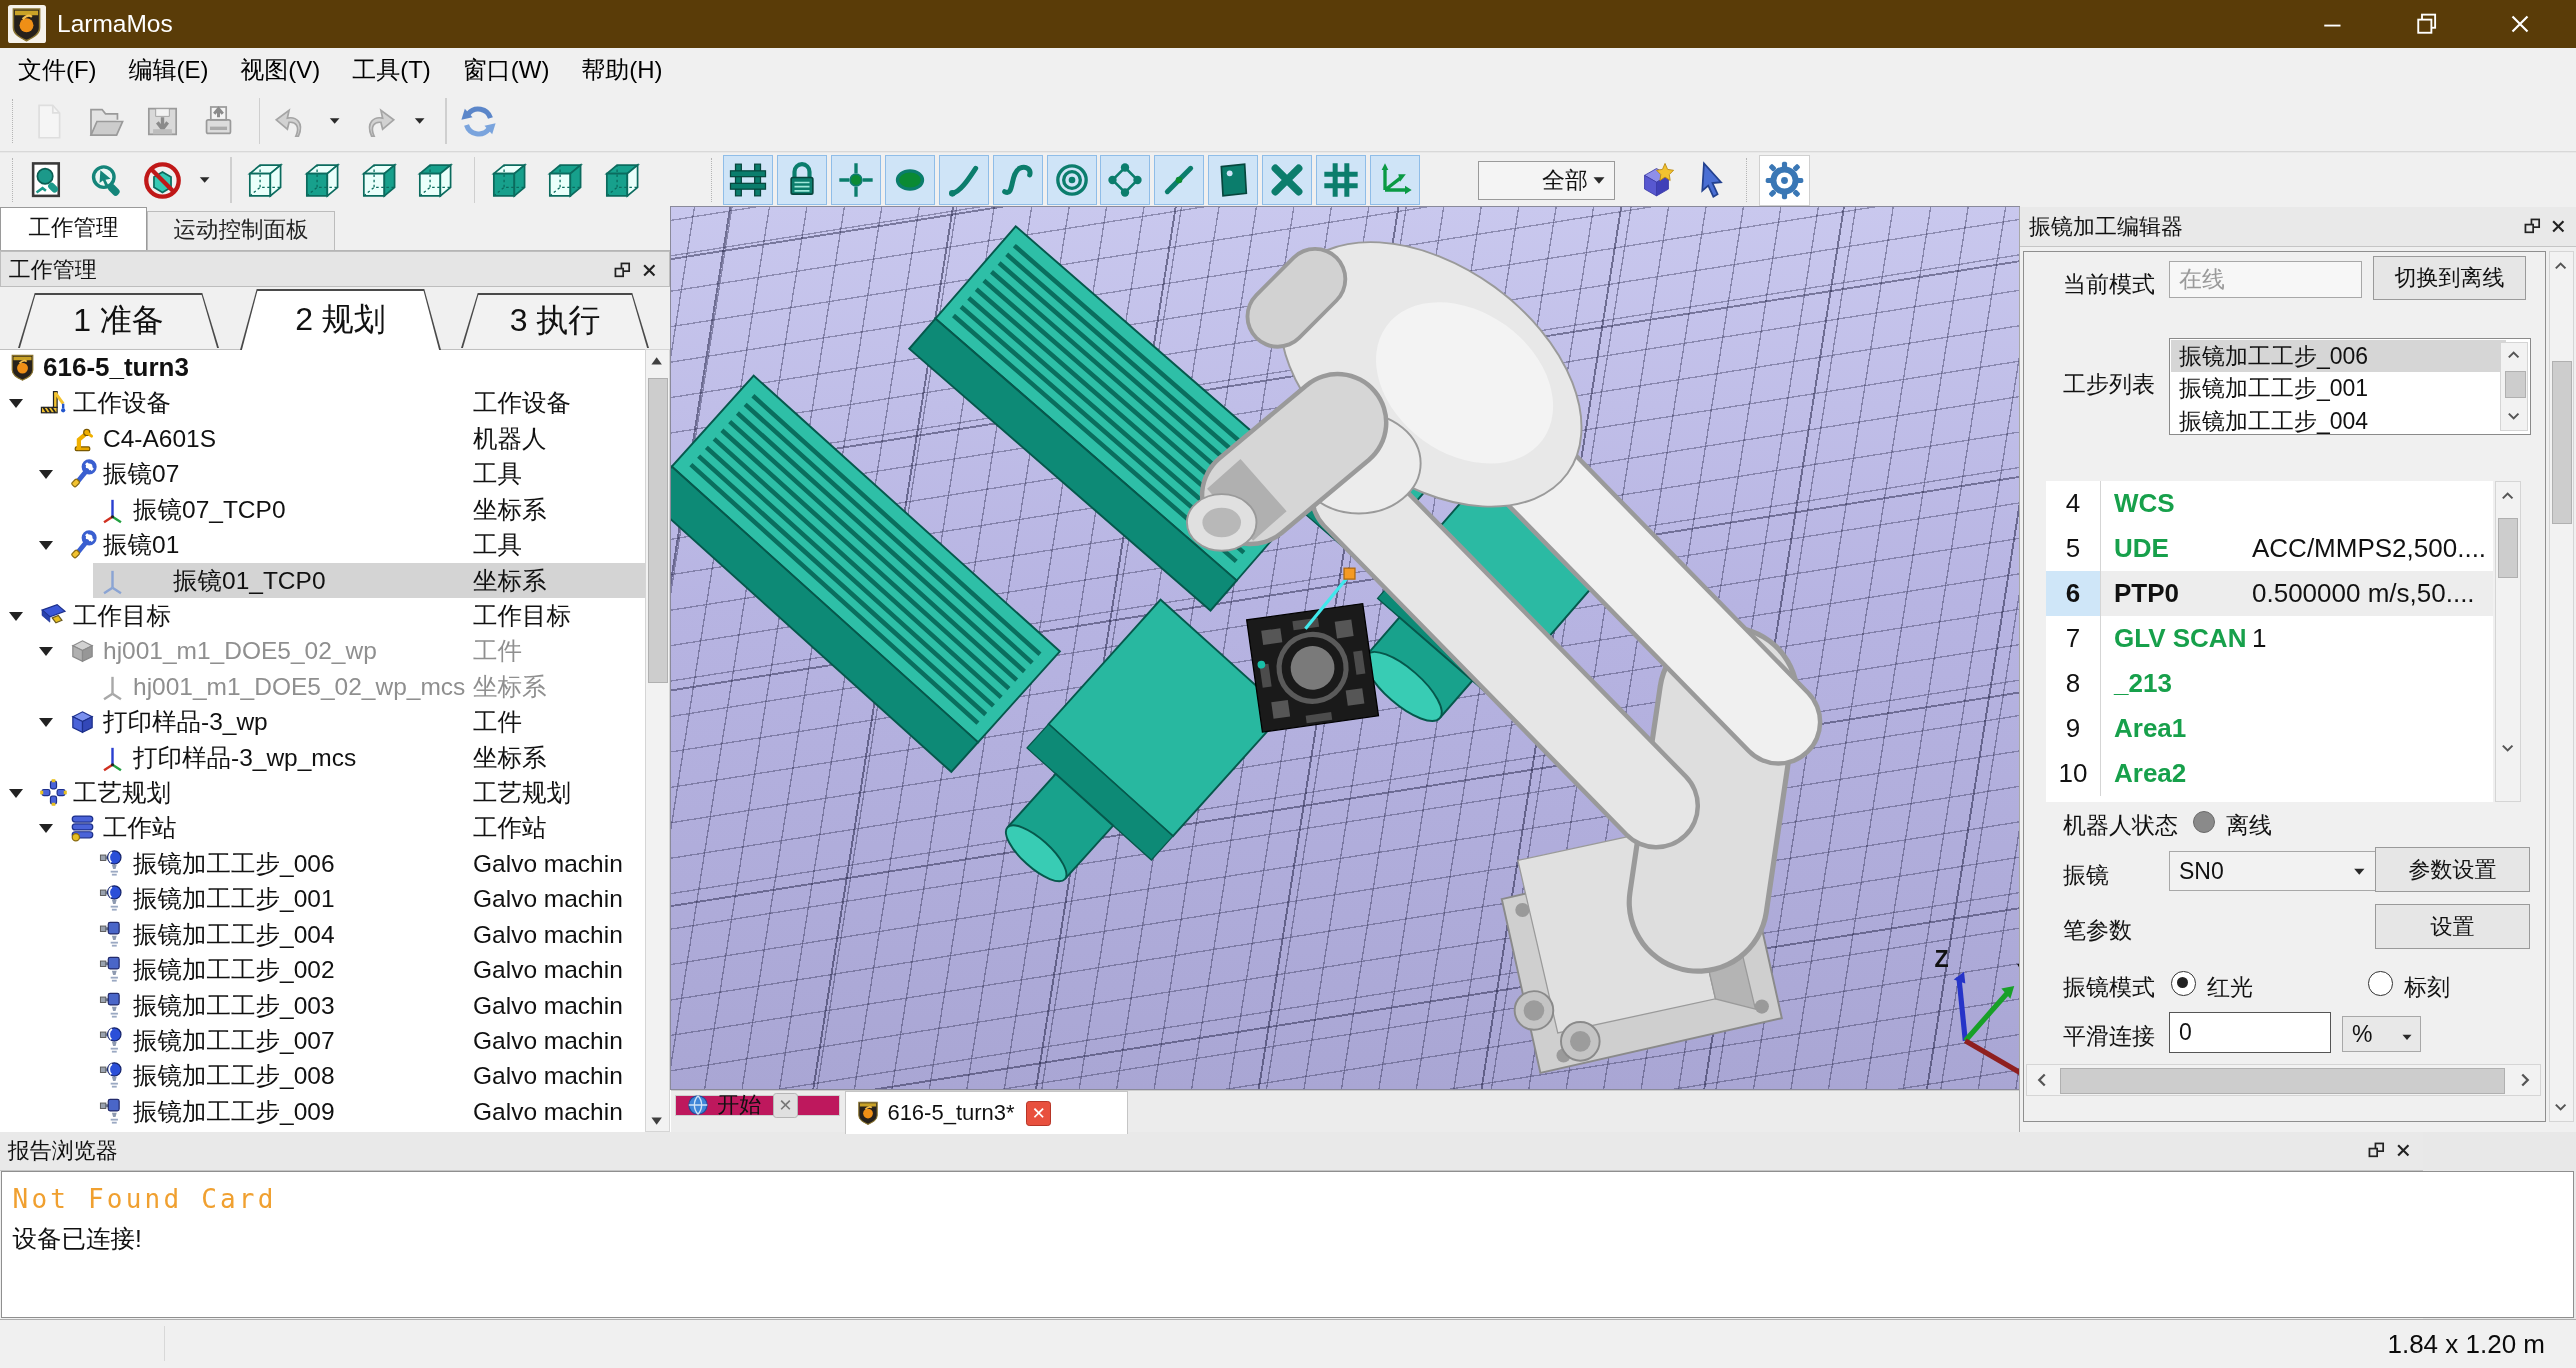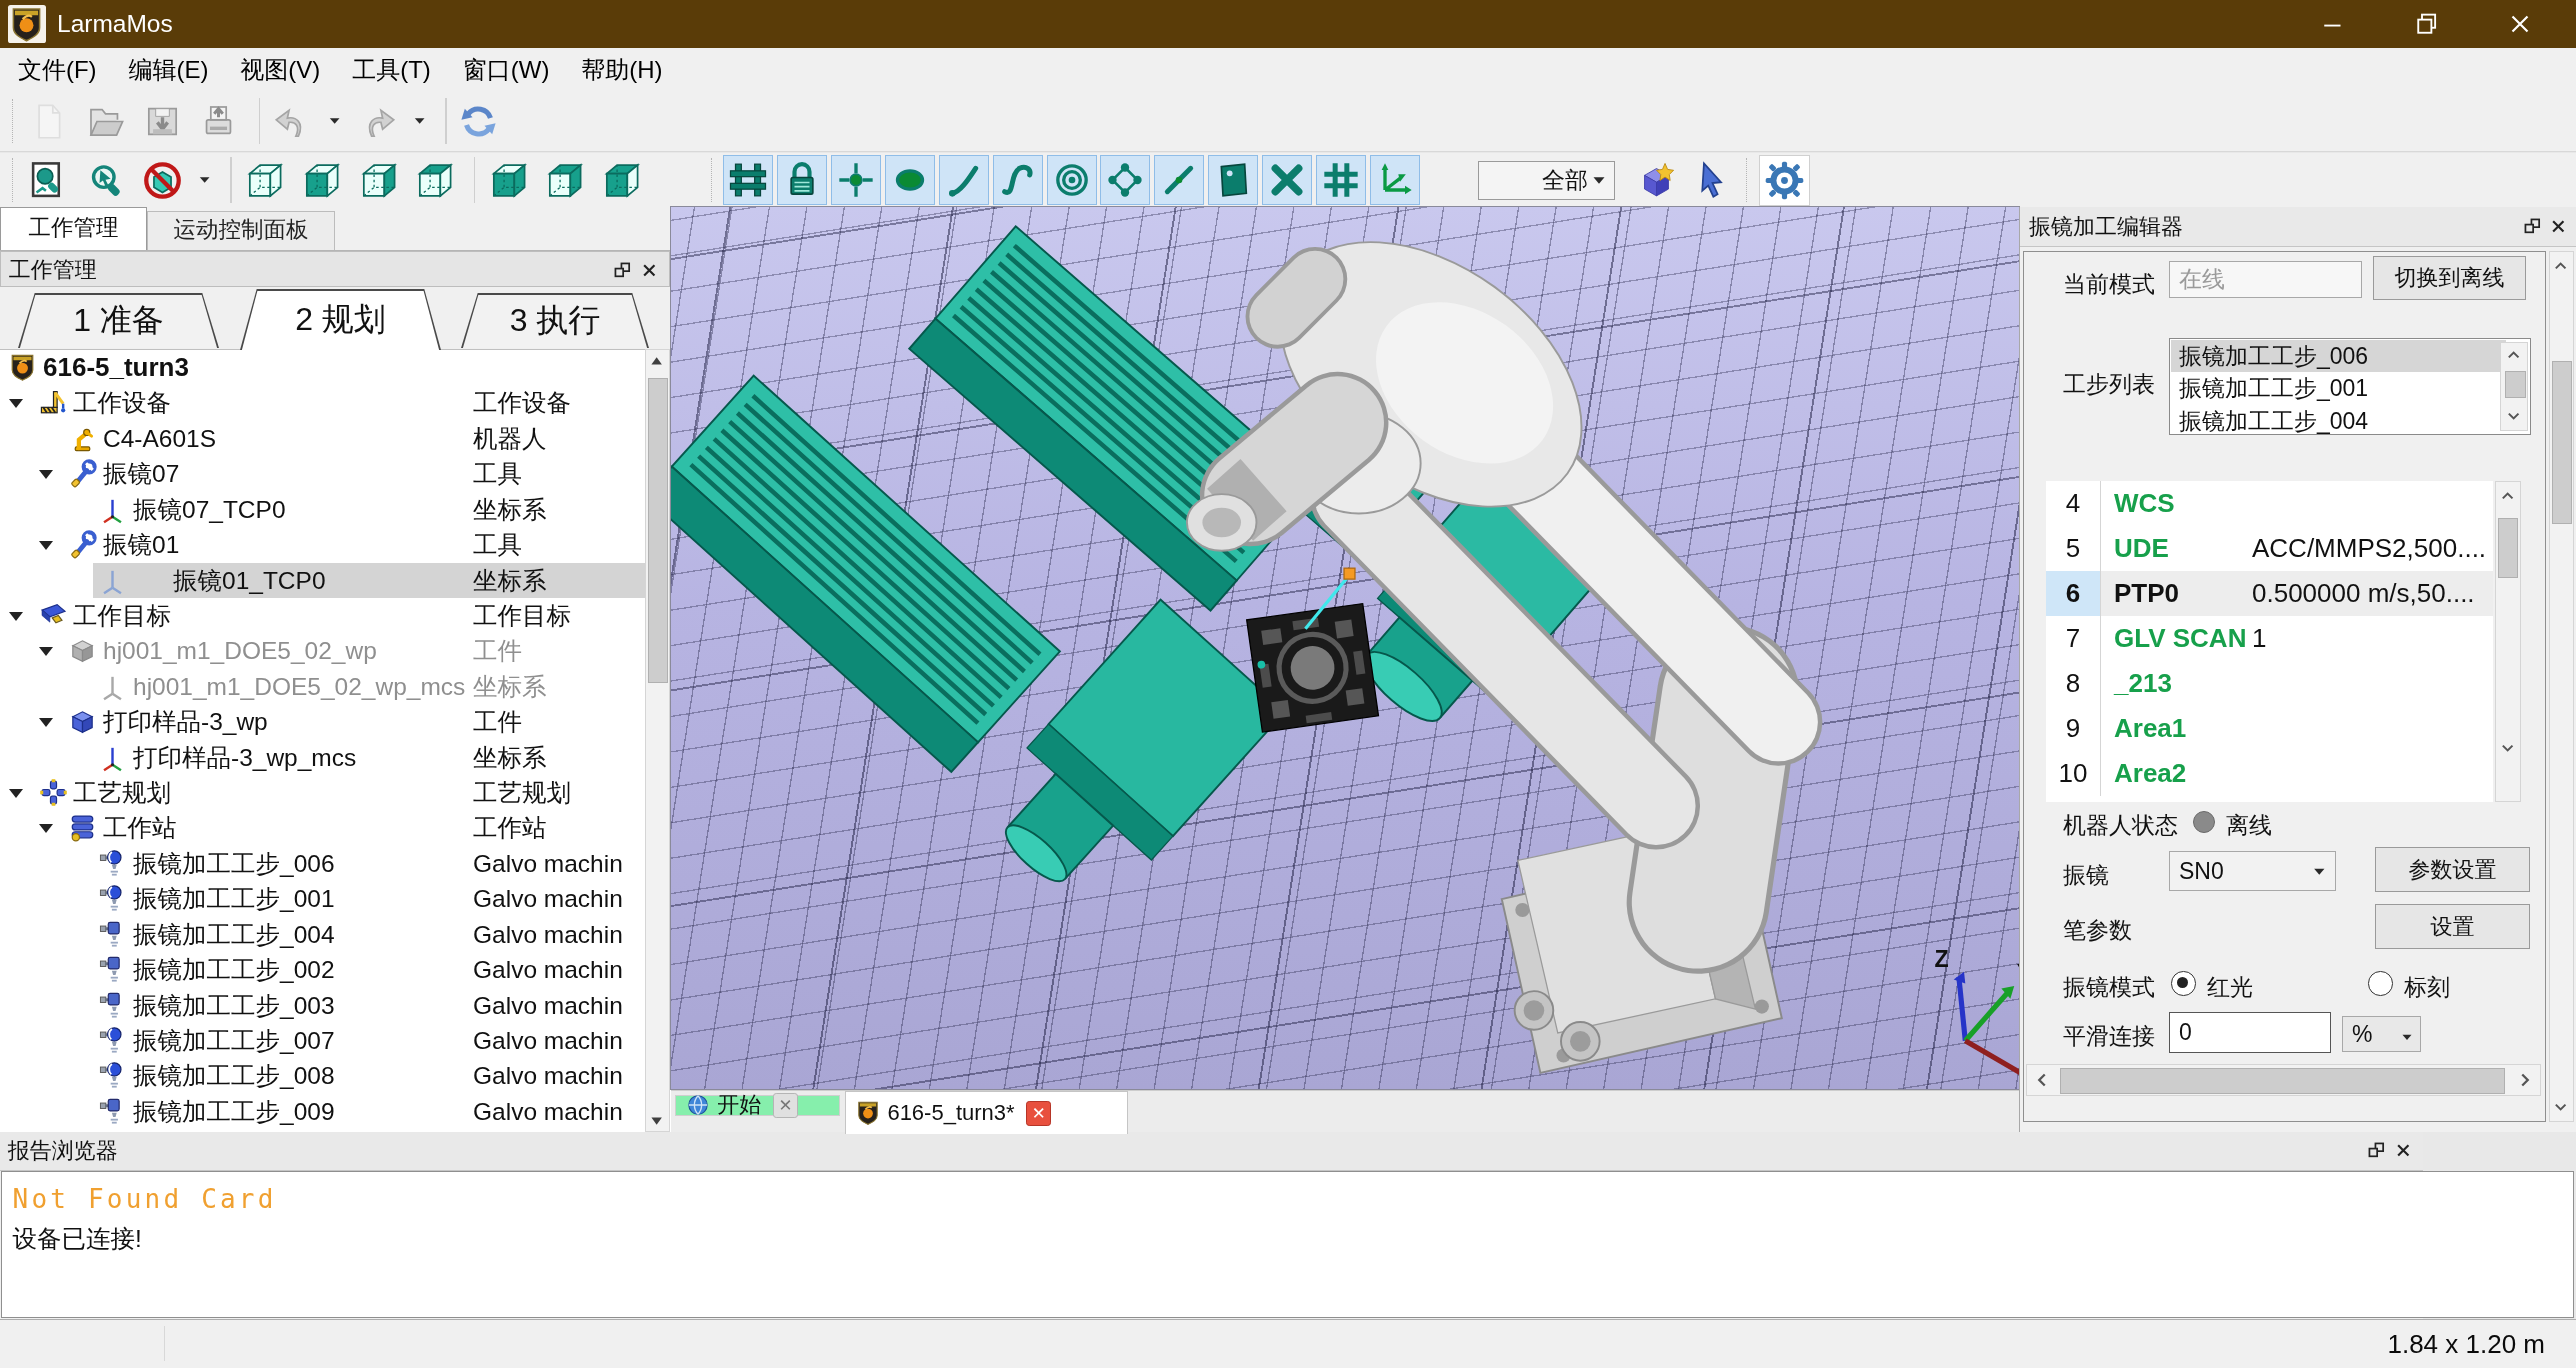--- a/index.html
+++ b/index.html
@@ -65,21 +65,21 @@
   .g2{background:repeating-linear-gradient(171deg,rgba(45,45,80,.38) 0 1.3px,transparent 1.3px 35px);}
   .g3{background:repeating-linear-gradient(99deg,rgba(25,25,60,.5) 0 1.9px,transparent 1.9px 220px);}
   .g4{background:repeating-linear-gradient(171deg,rgba(25,25,60,.45) 0 1.9px,transparent 1.9px 213px);}
   #scene{position:absolute;left:0;top:0;width:1348px;height:882px;}
   
   #doctabs{position:absolute;left:671px;top:1090px;width:1348px;height:43px;background:#ececec;border-top:0.6px solid #cdcdcd;}
   .dtab{position:absolute;box-sizing:border-box;display:flex;align-items:center;}
   .dtab .dico{width:26px;height:26px;margin:0 6.4px 0 9px;flex:none;}
   .dtab .dlabel{font-size:22px;white-space:nowrap;}
   .dtab .dclose{width:23px;height:23px;margin-left:11.6px;border-radius:3.2px;display:flex;align-items:center;justify-content:center;flex:none;font-size:16.7px;}
-  .dtab.off{top:3.9px;height:21px;background:#86efac;border:0.6px solid #cfcfcf;}
+  .dtab.off{top:3.9px;height:21px;background:#be185d;border:0.6px solid #cfcfcf;}
   .dtab.on{top:0;height:43px;background:#ffffff;border:0.6px solid #c5c5c5;border-bottom:none;z-index:2;}
   .dclose.gray{background:#e0e0e0;border:0.6px solid #b5b5b5;color:#777;}
   .dclose.red{background:#e8503e;border:0.6px solid #b63527;color:#fff;}
   
   #rightpanel{position:absolute;left:2019px;top:207px;width:557px;height:925px;background:#f0f0f0;border-left:1.3px solid #a8a8a8;box-sizing:border-box;}
   #rp-head{position:absolute;left:0;top:0;width:100%;height:40px;background:#e9e9e9;border-bottom:0.6px solid #c5c5c5;line-height:39px;padding-left:9px;box-sizing:border-box;font-size:22px;}
   #rp-box{position:absolute;left:2.6px;top:44px;width:523px;height:871px;border:1.3px solid #8f8f8f;background:#f0f0f0;box-sizing:border-box;}
   .rlabel{position:absolute;font-size:23px;white-space:nowrap;}
   .rinput{position:absolute;background:#f7f7f7;border:1.3px solid #a8a8a8;box-sizing:border-box;font-size:23px;padding-left:9px;display:flex;align-items:center;}
   .rbtn{position:absolute;background:#e6e6e6;border:1.3px solid #9a9a9a;box-sizing:border-box;display:flex;align-items:center;justify-content:center;font-size:22px;}
@@ -1077,21 +1077,21 @@
           <path d="M12 18 L24 30 36 18" fill="none" stroke="#555" stroke-width="5"></path>
         </svg>
       </span>
   </div>
 
   <span class="rlabel" style="left:43px;top:603px;">机器人状态</span>
   <span class="statusdot" style="left:173px;top:604px;"></span>
   <span class="rlabel" style="left:206px;top:603px;">离线</span>
 
   <span class="rlabel" style="left:43px;top:653px;">振镜</span>
-  <div class="rinput" style="left:149px;top:644px;width:167px;height:40px;background:#f2f2f2;">
+  <div class="rinput" style="left:149px;top:644px;width:207px;height:40px;background:#f2f2f2;">
     <span style="flex:1;">SN0</span>
     <span style="width:20.6px;height:20.6px;margin-right:5.2px;"><svg viewBox="0 0 48 48" width="100%" height="100%">
           <polygon points="12,18 36,18 24,32" fill="#2a2a2a"></polygon>
         </svg></span>
   </div>
   <div class="rbtn" style="left:355px;top:640px;width:155px;height:45px;">参数设置</div>
 
   <span class="rlabel" style="left:43px;top:708px;">笔参数</span>
   <div class="rbtn" style="left:355px;top:697px;width:155px;height:45px;">设置</div>
 

